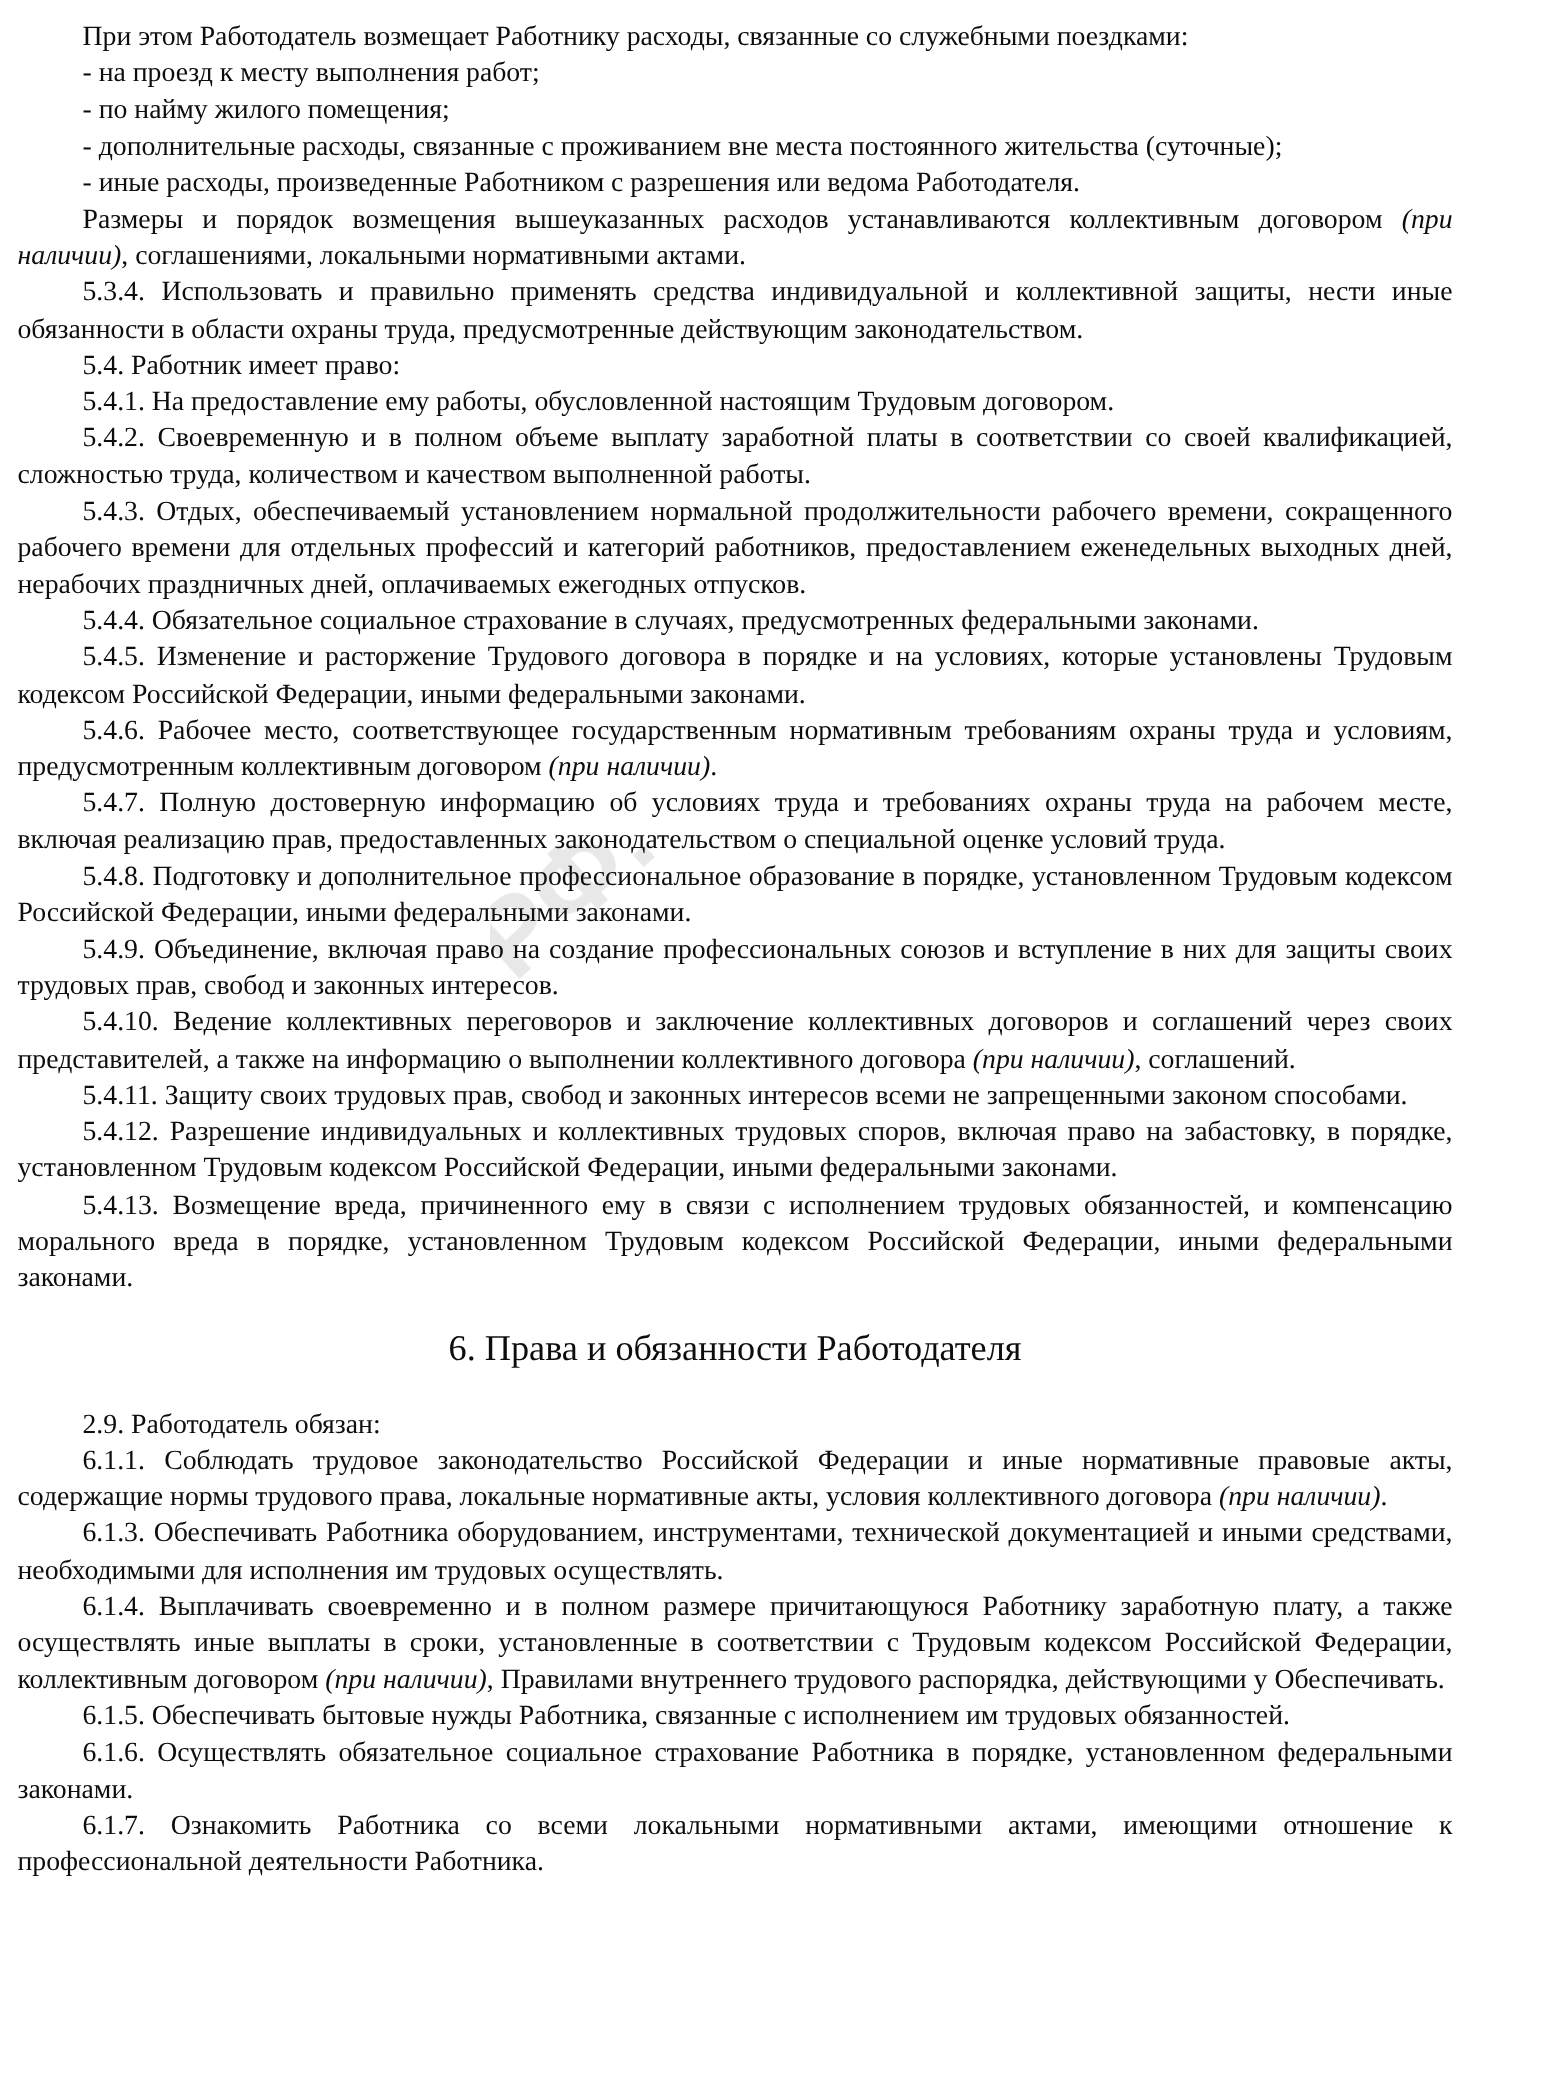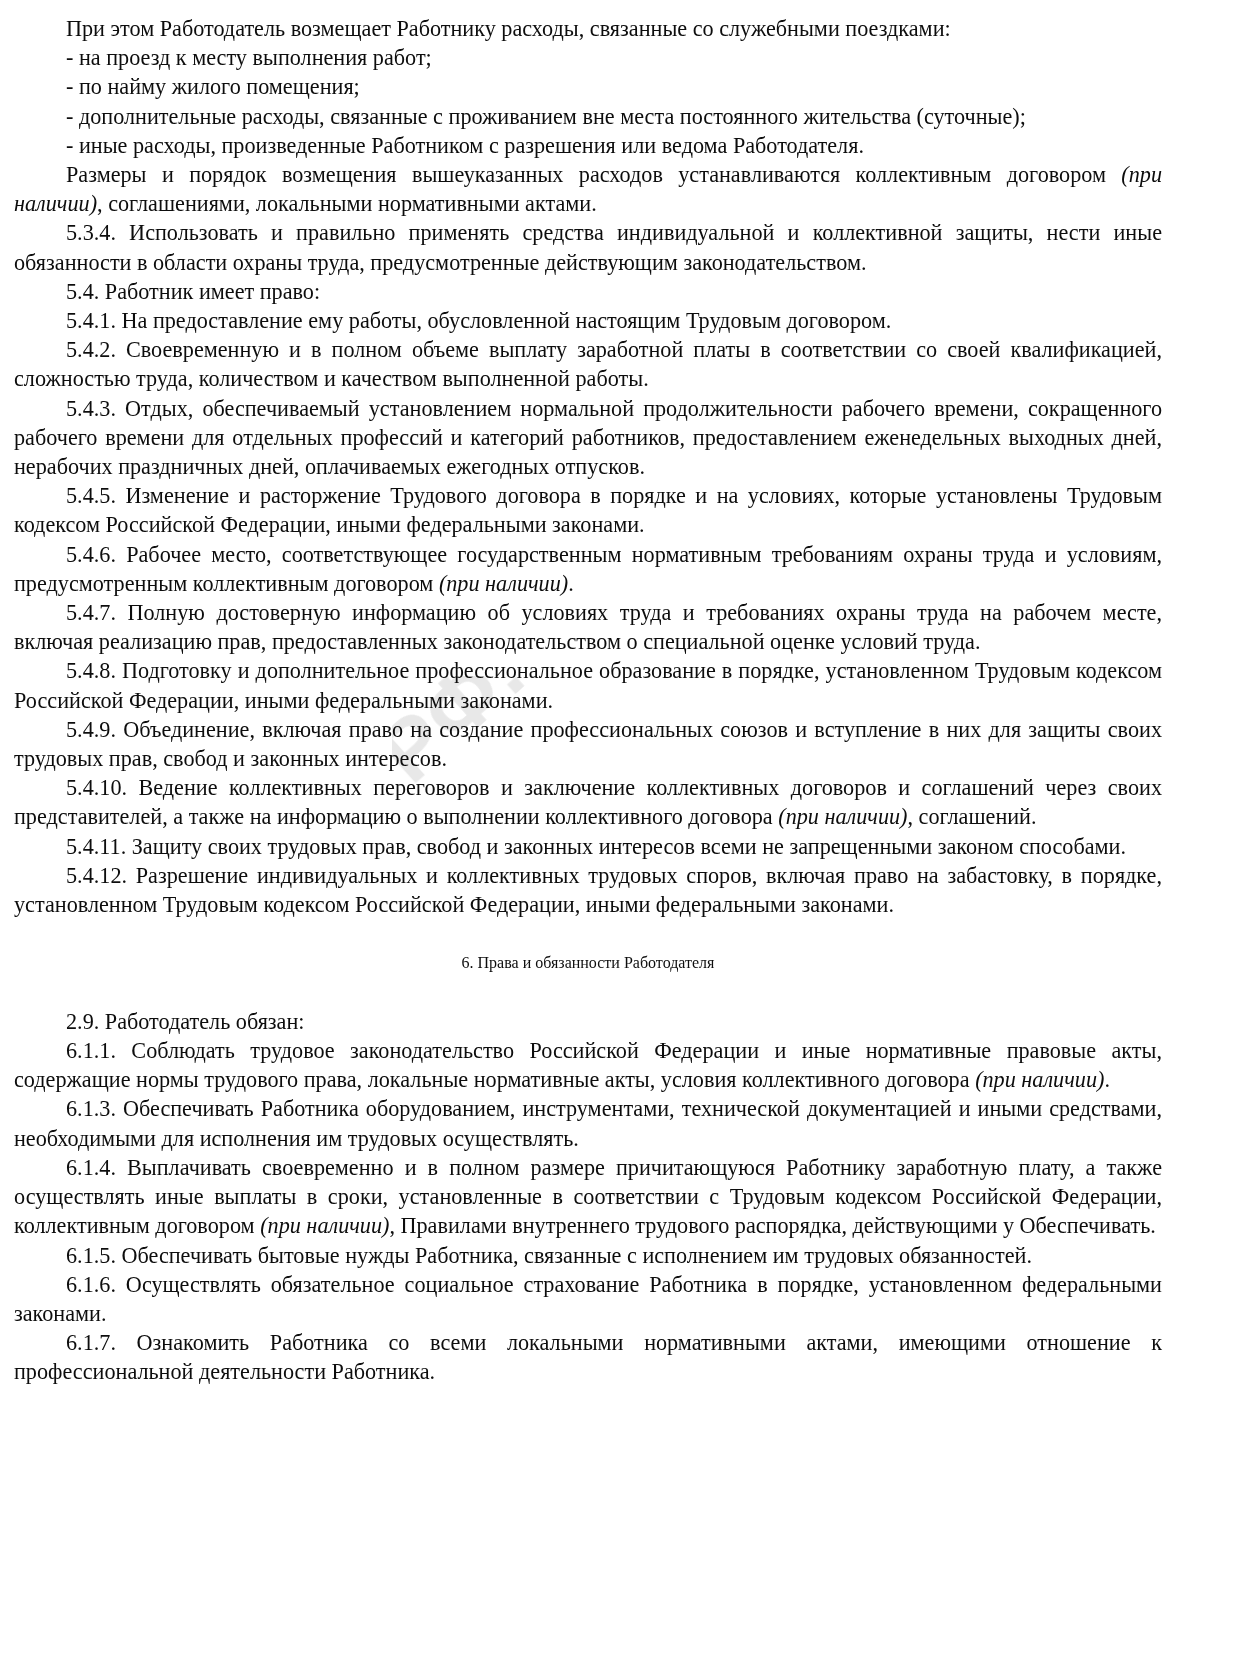--- a/index.html
+++ b/index.html
@@ -63,21 +63,21 @@
     line-height: 29.2px;
     text-indent: 52px;
     -webkit-hyphens: none;
     hyphens: none;
   }
   p.heading {
     margin: 0;
     padding: 0;
     text-align: center;
     text-indent: 0;
-    font-size: 16px;
+    font-size: 29px;
     line-height: 29.2px;
   }
   .spacer-lg {
     height: 29.2px;
   }
   .spacer-md {
     height: 29.2px;
   }
   em.ital {
     font-style: italic;
@@ -109,37 +109,39 @@
     <p class="para">5.3.4. Использовать и правильно применять средства индивидуальной и коллективной защиты, нести иные обязанности в области охраны труда, предусмотренные действующим законодательством.</p>
 
     <p class="para">5.4. Работник имеет право:</p>
 
     <p class="para">5.4.1. На предоставление ему работы, обусловленной настоящим Трудовым договором.</p>
 
     <p class="para">5.4.2. Своевременную и в полном объеме выплату заработной платы в соответствии со своей квалификацией, сложностью труда, количеством и качеством выполненной работы.</p>
 
     <p class="para">5.4.3. Отдых, обеспечиваемый установлением нормальной продолжительности рабочего времени, сокращенного рабочего времени для отдельных профессий и категорий работников, предоставлением еженедельных выходных дней, нерабочих праздничных дней, оплачиваемых ежегодных отпусков.</p>
 
+    <p class="para">5.4.4. Обязательное социальное страхование в случаях, предусмотренных федеральными законами.</p>
 
     <p class="para">5.4.5. Изменение и расторжение Трудового договора в порядке и на условиях, которые установлены Трудовым кодексом Российской Федерации, иными федеральными законами.</p>
 
     <p class="para"><span>5.4.6. Рабочее место, соответствующее государственным нормативным требованиям охраны труда и условиям, предусмотренным коллективным договором </span><em class="ital">(при наличии)</em><span>.</span></p>
 
     <p class="para">5.4.7. Полную достоверную информацию об условиях труда и требованиях охраны труда на рабочем месте, включая реализацию прав, предоставленных законодательством о специальной оценке условий труда.</p>
 
     <p class="para">5.4.8. Подготовку и дополнительное профессиональное образование в порядке, установленном Трудовым кодексом Российской Федерации, иными федеральными законами.</p>
 
     <p class="para">5.4.9. Объединение, включая право на создание профессиональных союзов и вступление в них для защиты своих трудовых прав, свобод и законных интересов.</p>
 
     <p class="para"><span>5.4.10. Ведение коллективных переговоров и заключение коллективных договоров и соглашений через своих представителей, а также на информацию о выполнении коллективного договора </span><em class="ital">(при наличии)</em><span>, соглашений.</span></p>
 
     <p class="para">5.4.11. Защиту своих трудовых прав, свобод и законных интересов всеми не запрещенными законом способами.</p>
 
     <p class="para">5.4.12. Разрешение индивидуальных и коллективных трудовых споров, включая право на забастовку, в порядке, установленном Трудовым кодексом Российской Федерации, иными федеральными законами.</p>
 
+    <p class="para">5.4.13. Возмещение вреда, причиненного ему в связи с исполнением трудовых обязанностей, и компенсацию морального вреда в порядке, установленном Трудовым кодексом Российской Федерации, иными федеральными законами.</p>
 
 
     <div class="spacer-lg"></div>
 
     <p class="heading">6. Права и обязанности Работодателя</p>
 
     <div class="spacer-md"></div>
 
     <p class="para">2.9. Работодатель обязан:</p>
 

